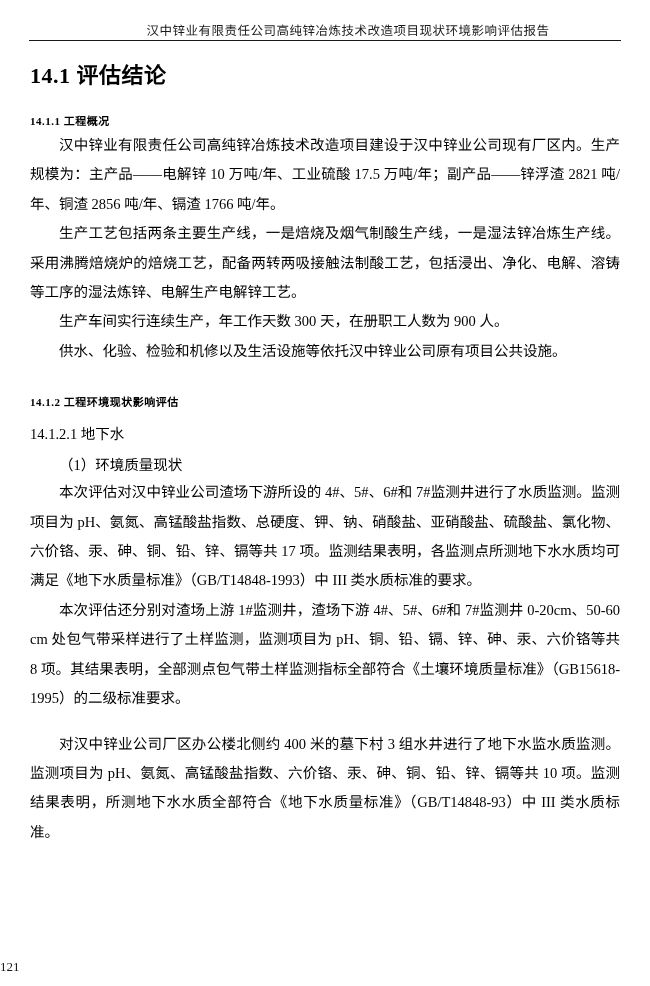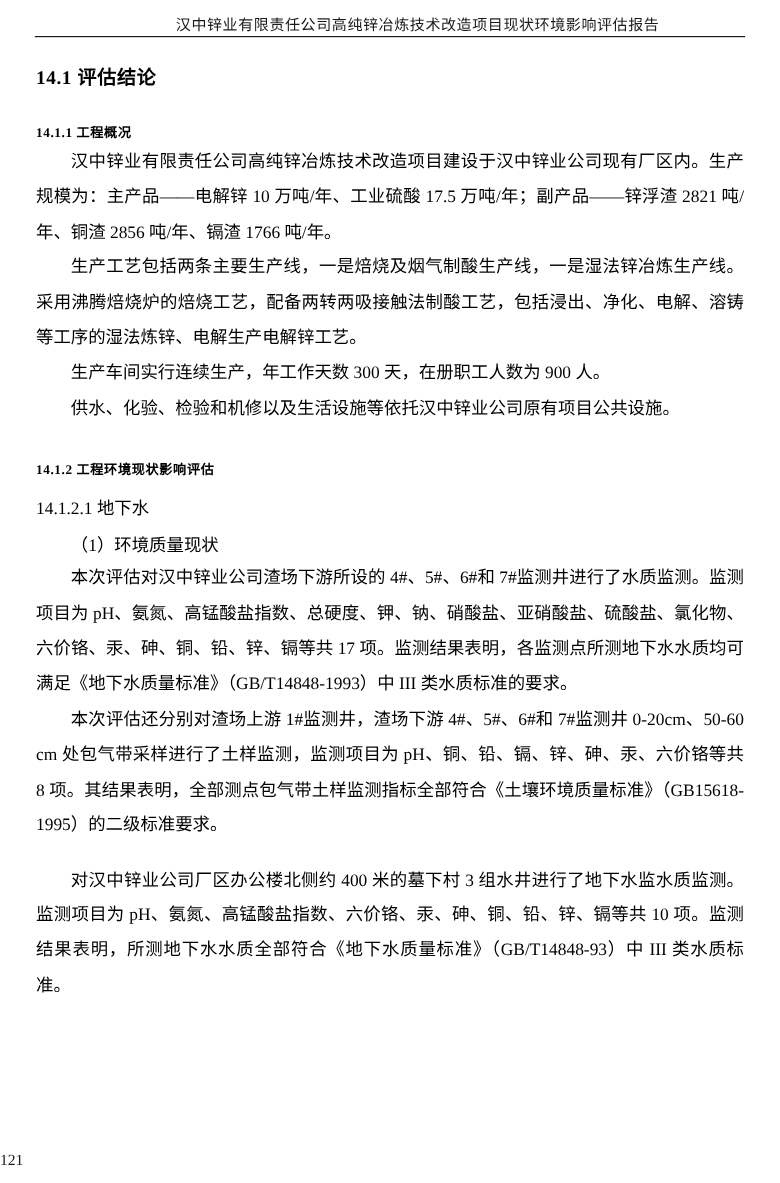--- a/index.html
+++ b/index.html
@@ -14,21 +14,21 @@
   .page {
     position: relative;
     width: 650px;
     height: 986px;
     background: #ffffff;
     overflow: hidden;
   }
   
   .page-header { width: 100%; }
   .header-title {
-    padding-top: 14px;
+    padding-top: 24px;
     text-align: center;
     font-size: 12.5px;
     line-height: 14px;
     color: #1a1a1a;
     letter-spacing: 0.5px;
     margin-left: 46px;
   }
   .header-rule {
     margin: 2px 29px 0 29px;
     border-top: 1.6px solid #1a1a1a;
@@ -38,21 +38,21 @@
   .content { margin: 0 30px; }
   .chapter-title {
     margin: 28px 0 0 0;
     font-size: 23px;
     line-height: 28px;
     font-weight: bold;
     letter-spacing: 1px;
   }
   .section-title {
     margin: 24px 0 0 0;
-    font-size: 16px;
+    font-size: 22px;
     line-height: 21px;
     font-weight: bold;
     letter-spacing: 0.5px;
   }
   .subsection-heading {
     margin: 25px 0 0 0;
     font-size: 11px;
     line-height: 20px;
     font-weight: bold;
     letter-spacing: 0.5px;

